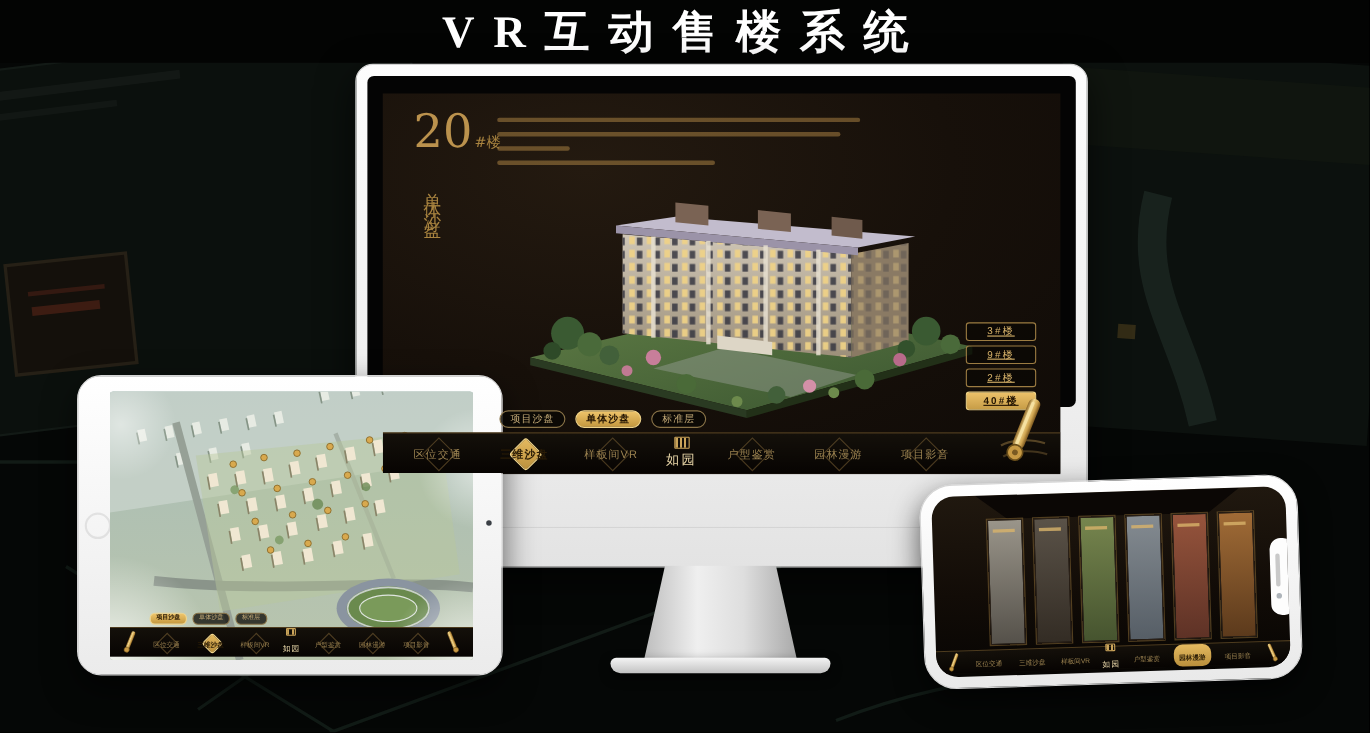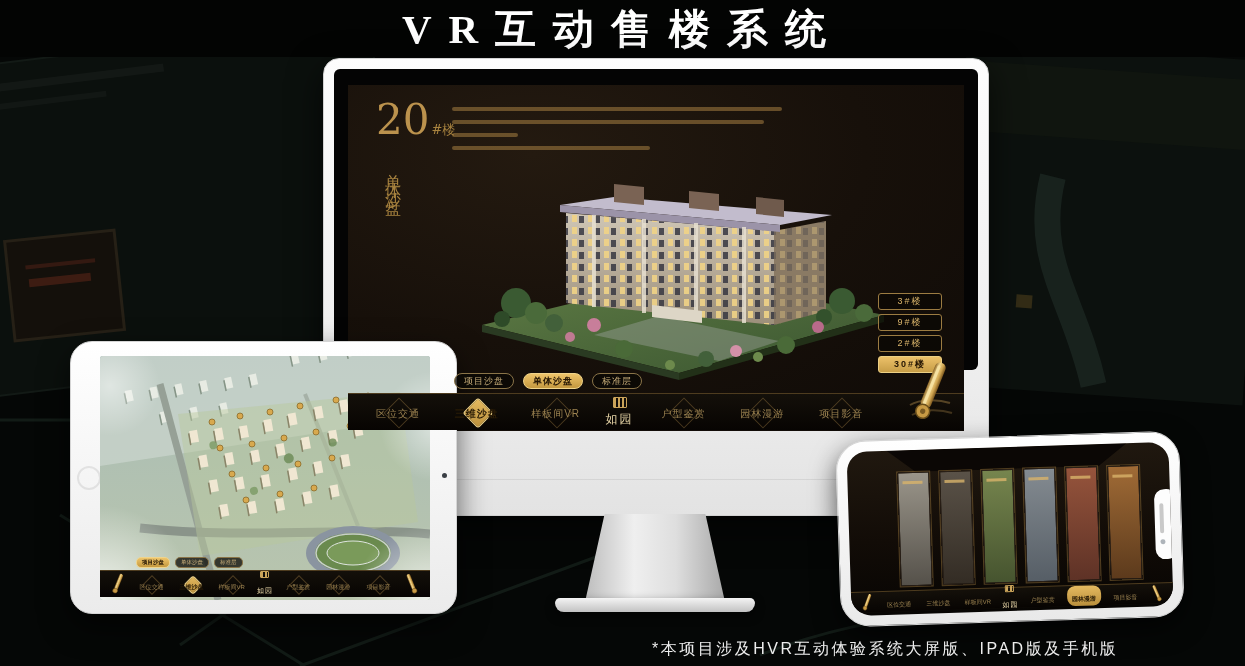--- a/index.html
+++ b/index.html
@@ -36,21 +36,21 @@
   .h-suf{font-size:13px;margin-left:2px;color:#a8833f;}
   .h-vert{margin-top:10px;margin-left:6px;writing-mode:vertical-rl;font-size:16px;
     letter-spacing:9px;color:#a8833f;font-family:"DejaVu Serif",serif;height:120px;}
   .desc{position:absolute;left:104px;top:22px;}
   .desc i{display:block;height:4px;border-radius:2px;background:rgba(186,143,74,.48);margin-bottom:9px;}
   .bld{position:absolute;left:126px;top:68px;}
 
   .floor-btns{position:absolute;right:22px;top:208px;display:flex;flex-direction:column;gap:4px;}
   .fbtn{width:62px;height:15px;line-height:15px;text-align:center;border-radius:3px;
     font-size:9px;letter-spacing:2px;color:#d8b36a;border:1px solid #9c7c42;
-    background:rgba(8,6,3,.6);cursor:pointer;}
+    background:rgba(8,6,3,.6);cursor:pointer;text-decoration:underline;}
   .fbtn.active{background:linear-gradient(180deg,#ecc169,#c79d47);color:#241503;
     border-color:#ecd084;font-weight:bold;}
 
   .m-subtabs{position:absolute;left:106px;top:288px;display:flex;gap:9px;z-index:3;}
   .chip{height:14px;line-height:14px;padding:0 9px;border-radius:8px;font-size:9px;
     letter-spacing:1px;color:#c5ab78;border:1px solid #8a7448;background:rgba(10,8,4,.75);cursor:pointer;}
   .chip.active{background:linear-gradient(180deg,#eec46a,#c4983f);color:#241503;border-color:#f0d48a;font-weight:bold;}
 
   .gnav{position:absolute;left:0;width:100%;background:linear-gradient(180deg,#14100a,#070402);
     border-top:1px solid rgba(186,146,74,.4);display:flex;align-items:center;justify-content:space-evenly;z-index:2;}
@@ -217,21 +217,21 @@
             <circle cx="344" cy="174" r="6" fill="#b86a8a"></circle>
               <circle cx="96" cy="184" r="5" fill="#c07a92"></circle>
             <circle cx="196" cy="212" r="5" fill="#6d8a4c"></circle>
               <circle cx="284" cy="204" r="5" fill="#6d8a4c"></circle>
           </svg>
 
           <div class="floor-btns">
             <div class="fbtn">3#楼</div>
             <div class="fbtn">9#楼</div>
             <div class="fbtn">2#楼</div>
-            <div class="fbtn active">30#楼</div>
+            <div class="fbtn active">40#楼</div>
           </div>
 
           <div class="m-subtabs">
             <div class="chip">项目沙盘</div>
             <div class="chip active">单体沙盘</div>
             <div class="chip">标准层</div>
           </div>
 
           <div class="gnav m-nav">
             <div class="nav-it"><span class="dmd"></span><span class="lbl">区位交通</span></div>
@@ -442,15 +442,14 @@
             </g>
           </svg>
       </div>
       <div class="p-notch">
         <span class="p-slit"></span>
         <span class="p-dot"></span>
       </div>
     </div>
   </div>
 
-  <div class="footnote">*本项目涉及HVR互动体验系统大屏版、IPAD版及手机版</div>
 
 </div>
 
 </body></html>

